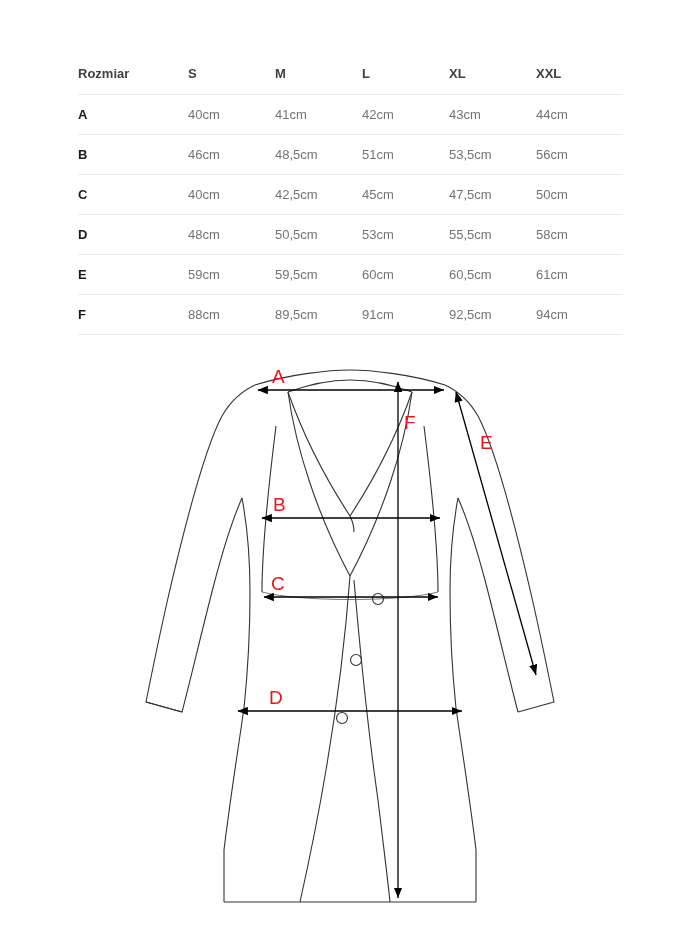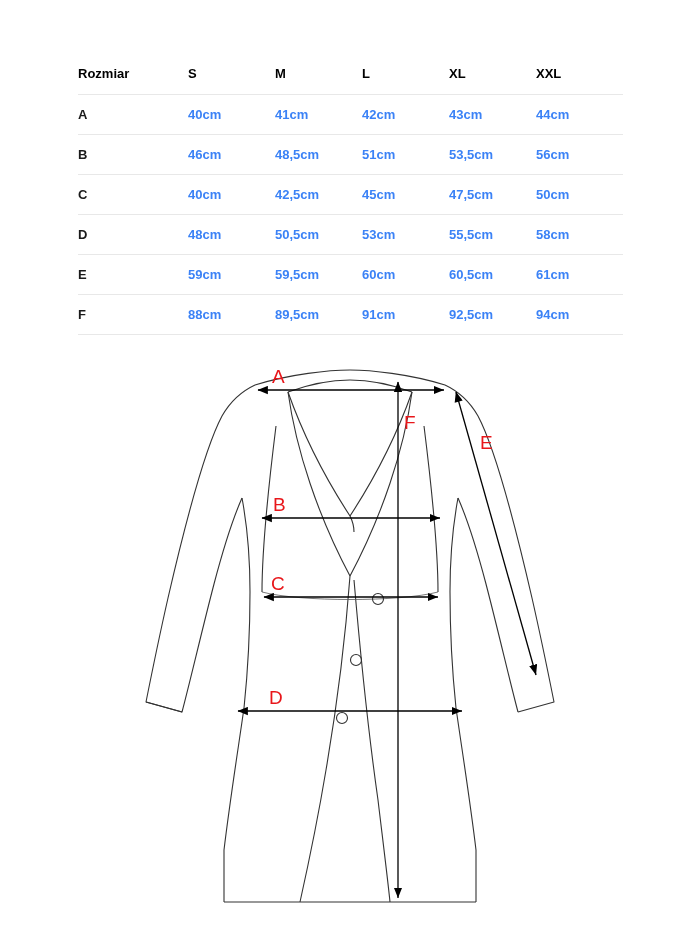--- a/index.html
+++ b/index.html
@@ -29,27 +29,27 @@
     table-layout: fixed;
   }
   table.size-table th,
   table.size-table td {
     text-align: left;
     font-size: 13px;
     padding: 0;
     height: 39px;
     vertical-align: middle;
     border-bottom: 1px solid #e8e8e8;
-    font-weight: bold;
-    color: #3b82f6;
+    font-weight: normal;
+    color: #737373;
   }
   table.size-table thead th {
     font-weight: bold;
     font-size: 13px;
-    color: #000000;
+    color: #404040;
     height: 42px;
   }
   table.size-table tbody td.row-head {
     font-weight: bold;
     color: #1a1a1a;
   }
   table.size-table col.c0 { width: 110px; }
   table.size-table col.cx { width: 87px; }
 
   

